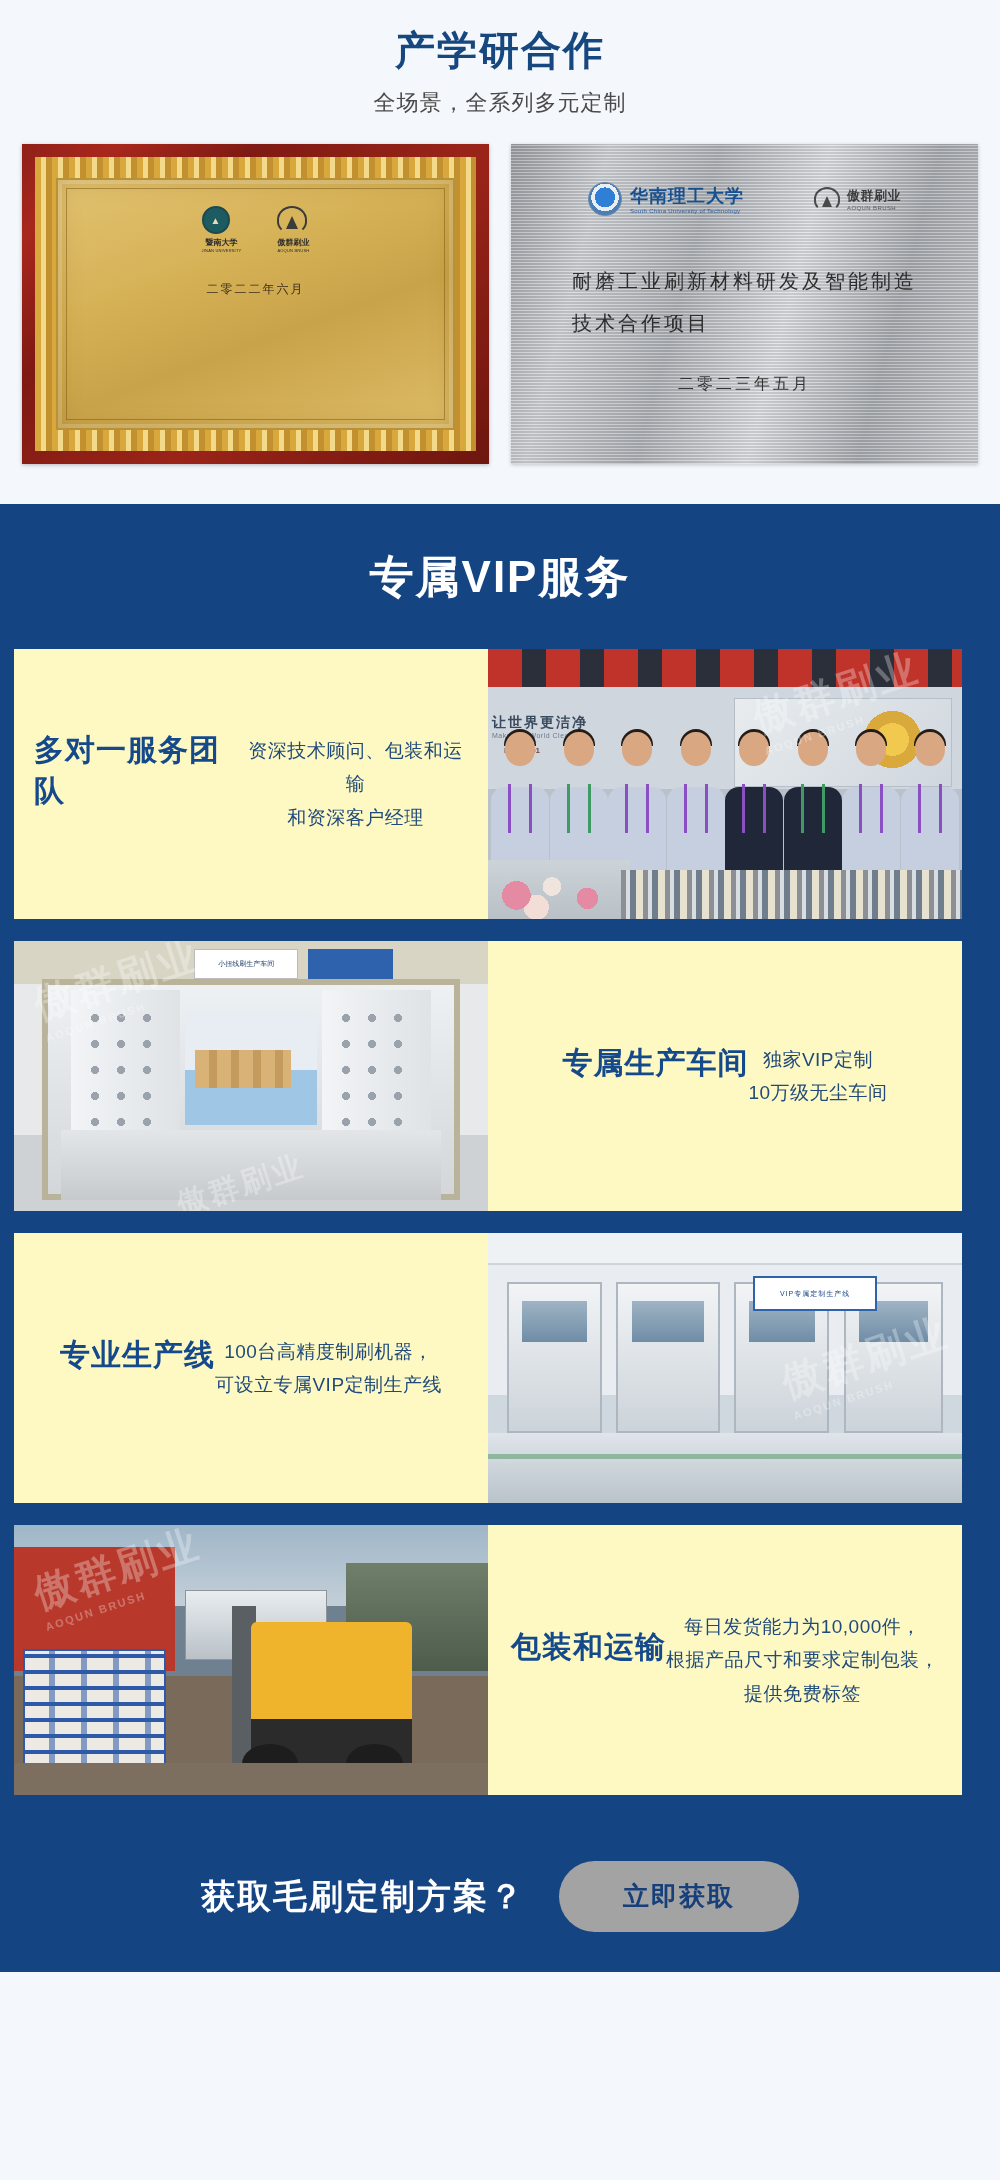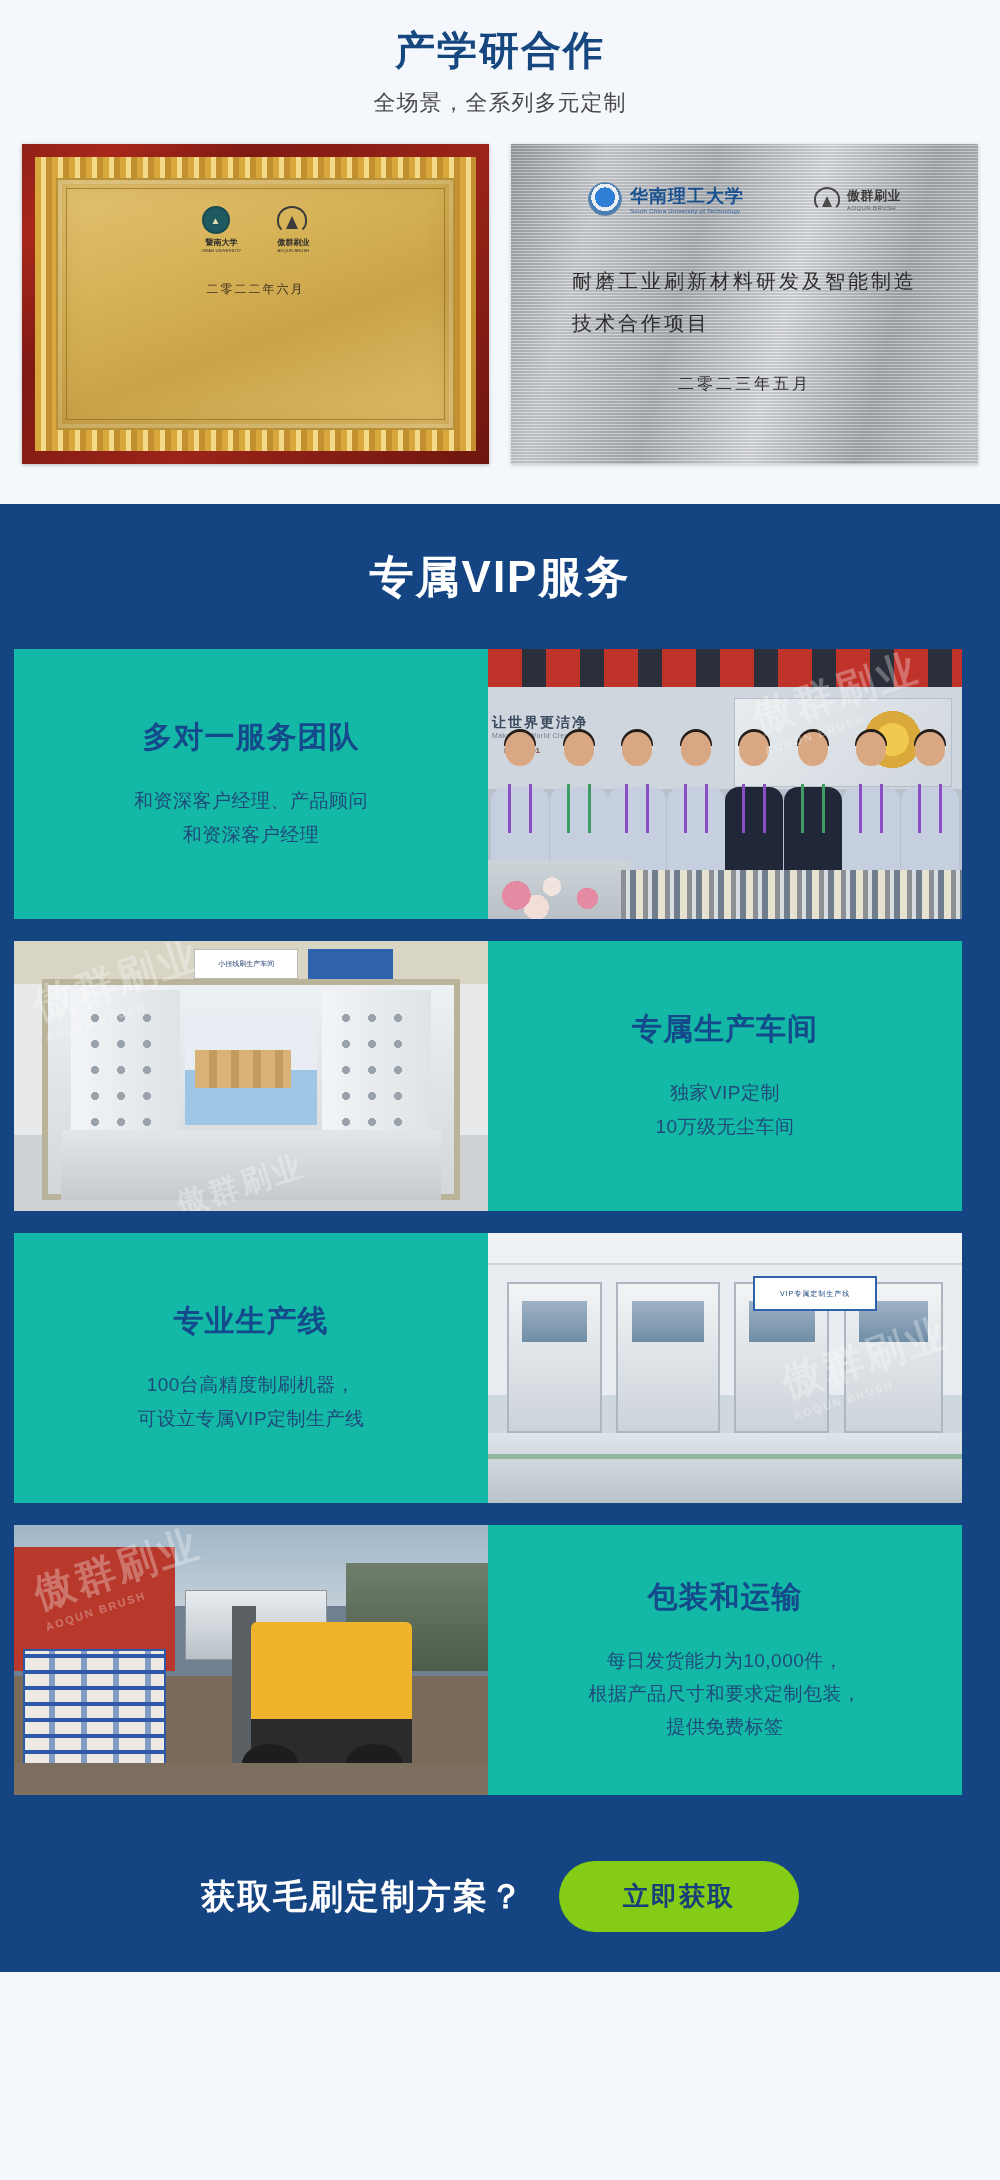--- a/index.html
+++ b/index.html
@@ -119,22 +119,22 @@
 
   
   .sec-vip { background:#154482; padding:44px 0 30px; }
   .vip-title {
     text-align:center; color:#fff; font-weight:bold;
     font-size:44px; letter-spacing:2px; margin-bottom:42px;
   }
   .vip-row { display:flex; margin:0 14px 22px; height:270px; }
   .vip-row:last-of-type{ margin-bottom:10px; }
   .vip-text {
-    width:474px; background:#14b8a6;
-    display:flex; flex-direction:column; align-items:center; justify-content:center;
+    width:474px; background:#fef9c3;
+    display:flex; flex-direction:row; align-items:center; justify-content:center;
     padding:8px 20px;
   }
   .vip-h { color:#14498c; font-size:30px; font-weight:bold; letter-spacing:1px; margin-bottom:26px;}
   .vip-p { color:#1f4a7a; font-size:19px; line-height:1.75; text-align:center; letter-spacing:.5px;}
   .vip-photo { width:474px; position:relative; overflow:hidden; background:#c8cdd4; }
 
   .wm {
     position:absolute; color:rgba(255,255,255,.3); font-weight:bold;
     font-size:40px; letter-spacing:3px; transform:rotate(-18deg); pointer-events:none;
   }
@@ -227,21 +227,21 @@
   .ph-fork .w1{right:18%;} .ph-fork .w2{right:40%;}
   .ph-fork .ground{position:absolute;left:0;right:0;bottom:0;height:12%;background:#7d6f60;}
 
   
   .sec-cta {
     background:#154482; padding:26px 0 40px;
     display:flex; align-items:center; justify-content:center; gap:34px;
   }
   .cta-text { color:#fff; font-size:34px; font-weight:bold; letter-spacing:2px; }
   .cta-btn {
-    background:#84cc16; color:#17407b; font-size:26px; font-weight:bold;
+    background:#a3a3a3; color:#17407b; font-size:26px; font-weight:bold;
     padding:18px 64px; border-radius:40px; border:none; letter-spacing:2px;
     cursor:pointer; font-family:inherit;
   }
 </style>
 </head>
 <body>
 
 <section class="sec-coop">
   <h1 class="coop-title">产学研合作</h1>
   <p class="coop-sub">全场景，全系列多元定制</p>
@@ -298,21 +298,21 @@
   </div>
 </section>
 
 <section class="sec-vip">
   <h2 class="vip-title">专属VIP服务</h2>
 
   <div class="vip-row">
     <div class="vip-text">
       <div class="vip-h">多对一服务团队</div>
       <div class="vip-p">
-        <div>和资深客户经理、产品顾问</div>
+        <div>资深技术顾问、包装和运输</div>
         <div>和资深客户经理</div>
       </div>
     </div>
     <div class="vip-photo ph-team">
       <div class="banner"></div>
       <div class="slogan">
         <span>让世界更洁净</span>
         <small>Make The World Cleaner</small>
       </div>
       <div class="iso">ISO14001</div>

